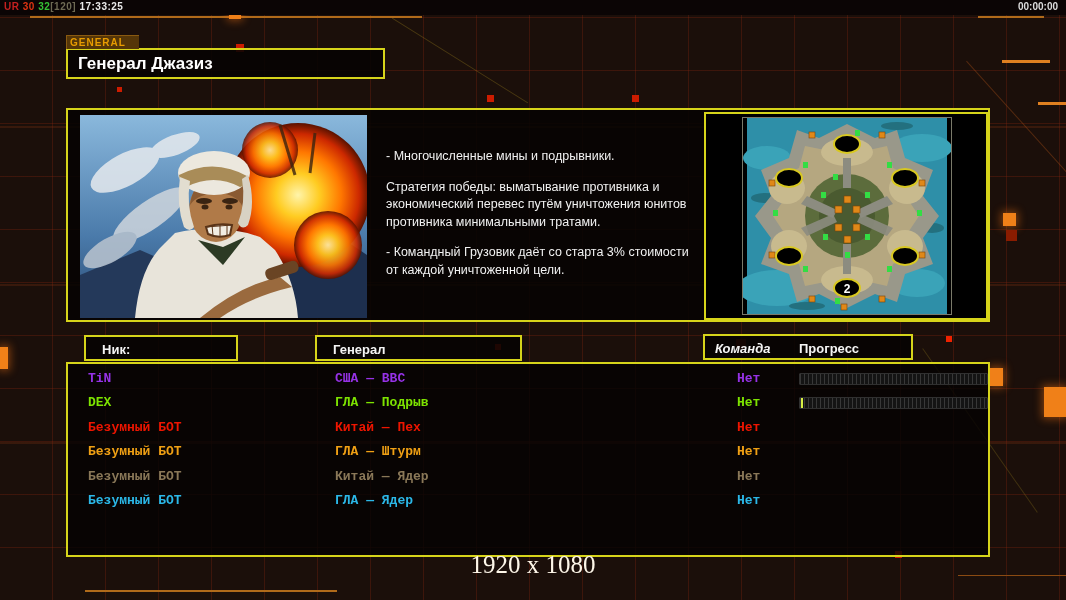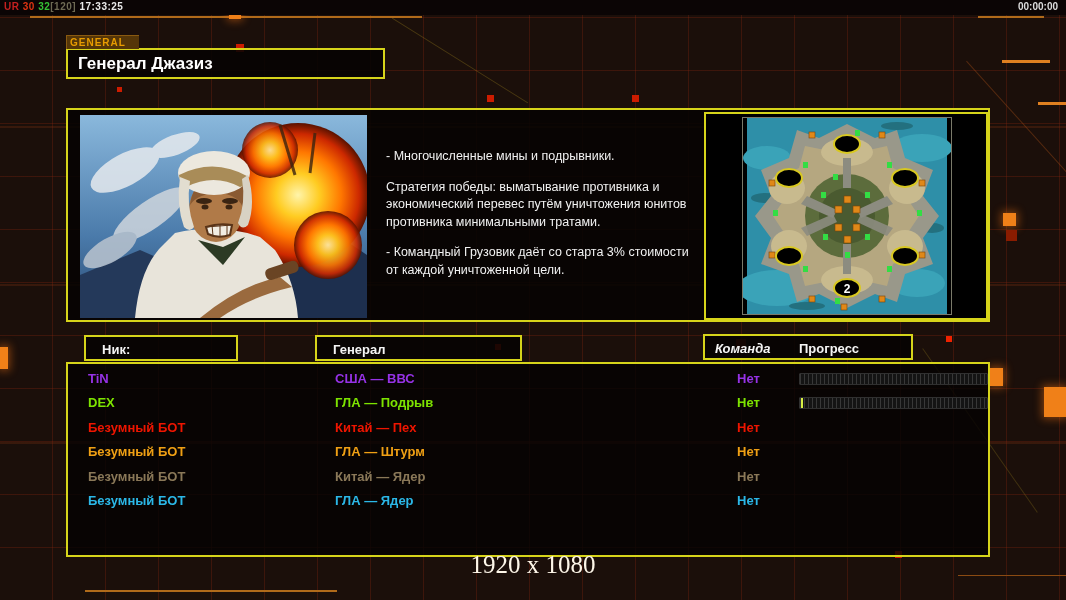--- a/index.html
+++ b/index.html
@@ -48,21 +48,21 @@
   .hdr span { position:absolute; top:5px; font-size:13px; font-weight:bold; color:#f4f4f4; }
   #hdr-nick { left:66px; top:335px; width:154px;margin-left:18px; }
   #hdr-general { left:315px; top:335px; width:207px; }
   #hdr-team { left:703px; top:334px; width:210px; }
   #hdr-nick span, #hdr-general span { left:16px; }
   #hdr-team .h1 { left:10px;font-style:italic; } #hdr-team .h2 { left:94px; }
 
   
   #table-box { left:66px; top:362px; width:924px; height:195px; background:rgba(5,3,2,.82); }
   #rows { position:absolute; left:0; top:3px; width:100%; }
-  .prow { position:relative; height:24.4px; font-size:13px; font-weight:bold; }
+  .prow { position:relative; height:24.4px; font-size:13px; font-weight:bold;font-family:Liberation Mono, monospace; }
   .prow span { position:absolute; top:4px; color:var(--rc); white-space:nowrap; }
   .prow .nick { left:20px; } .prow .gen { left:267px; } .prow .team { left:669px; }
   .pbar { position:absolute; left:731px; top:6px; width:189px; height:12px;
     background:repeating-linear-gradient(90deg,#383838 0 1px,#141414 1px 4px);
     border:1px solid #303030; border-radius:1px; }
   .ptick { position:absolute; left:1px; top:0; height:10px; background:#d8f044; }
 
   
   #footer-res { position:absolute; left:0; top:551px; width:1066px; text-align:center;
     z-index:4; font-family:"Liberation Serif", serif; font-size:25px; color:#fdf6e8; }

